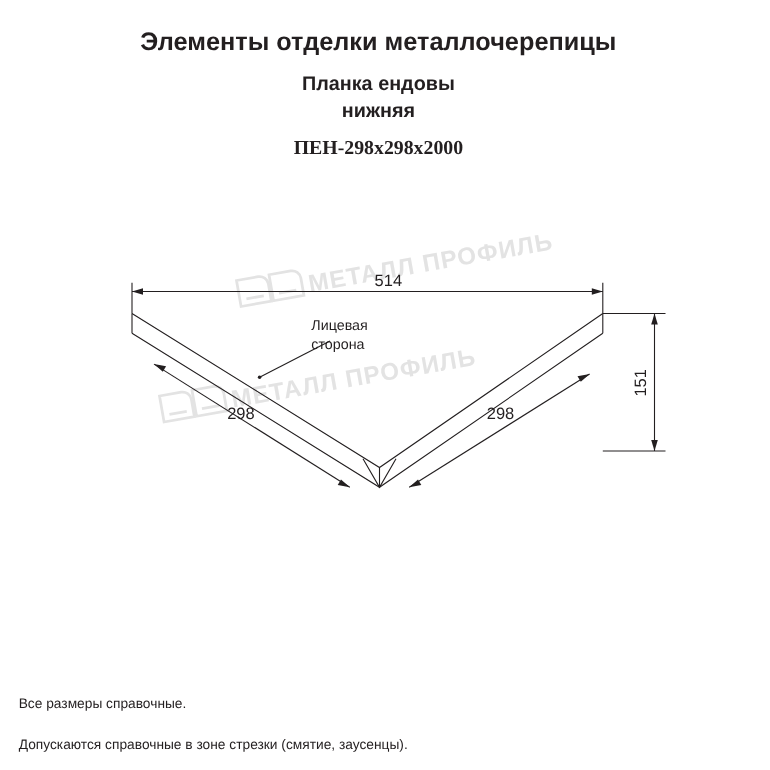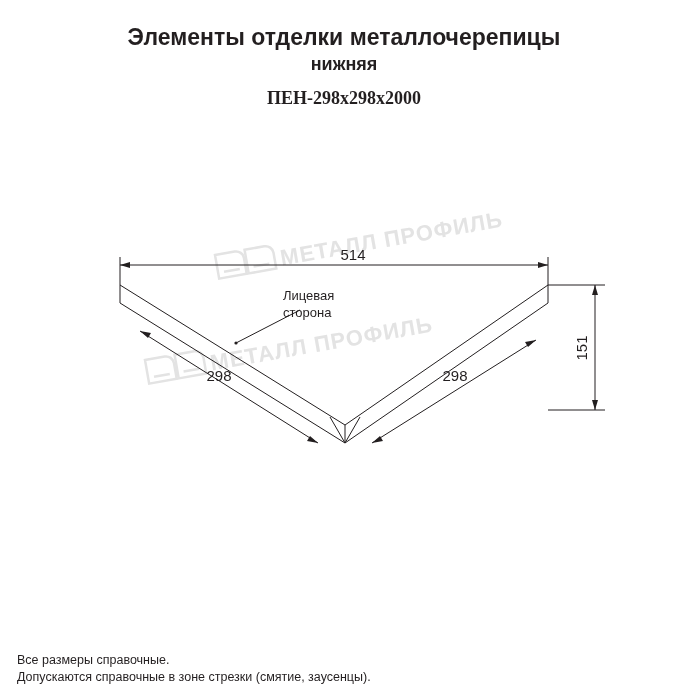--- a/index.html
+++ b/index.html
@@ -72,20 +72,21 @@
   .footnotes {
     position: absolute;
     left: 17px;
     bottom: 14px;
     font-size: 12.5px;
     line-height: 17px;
     color: #231f20;
   }
   .footnotes div {
     white-space: nowrap;
+    margin-top: 20px;
   }
   .lbl {
     font-family: "Liberation Sans", sans-serif;
     font-size: 15px;
     fill: #231f20;
   }
   .lbl-small {
     font-family: "Liberation Sans", sans-serif;
     font-size: 13px;
     fill: #231f20;
@@ -103,20 +104,21 @@
     stroke-width: 2.5;
   }
 </style>
 </head>
 <body>
 
 <div class="sheet">
 
   <div class="title-block">
     <p class="main-title">Элементы отделки металлочерепицы</p>
+    <p class="sub-title">Планка ендовы</p>
     <p class="sub-title2">нижняя</p>
     <p class="code-title">ПЕН-298x298x2000</p>
   </div>
 
   <svg class="watermark-layer" viewBox="0 0 700 300">
     <g transform="translate(215,70) rotate(-10)">
       <g>
         <path class="wm-shape" d="M0,0 h20 a8,8 0 0 1 8,8 v16 h-28 z"></path>
         <path class="wm-shape" d="M30,0 h20 a8,8 0 0 1 8,8 v16 h-28 z"></path>
         <path class="wm-shape" d="M6,18 h16"></path>

